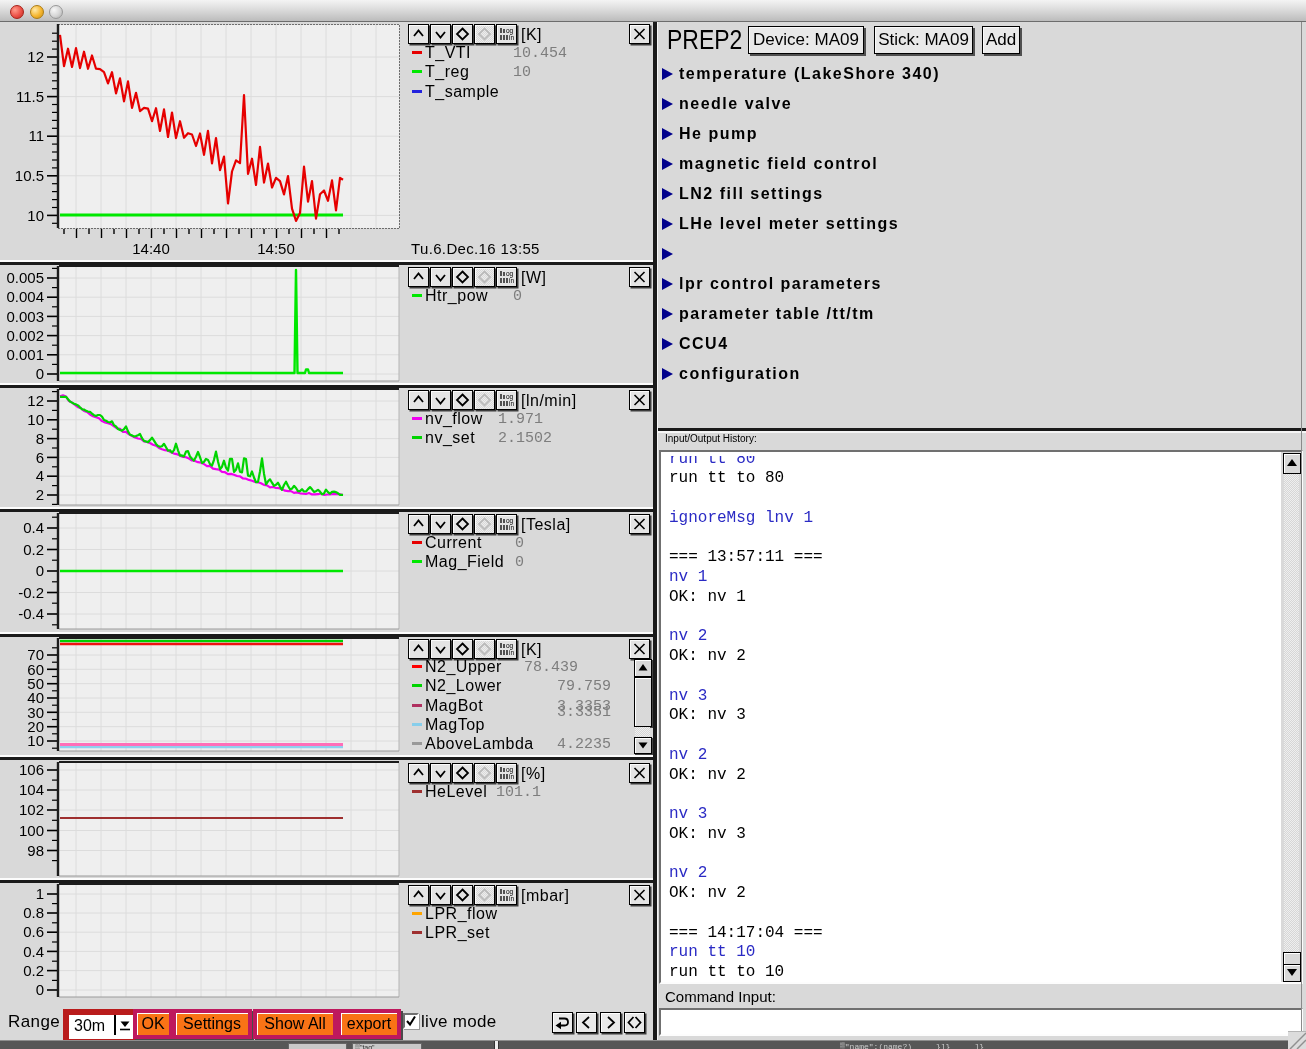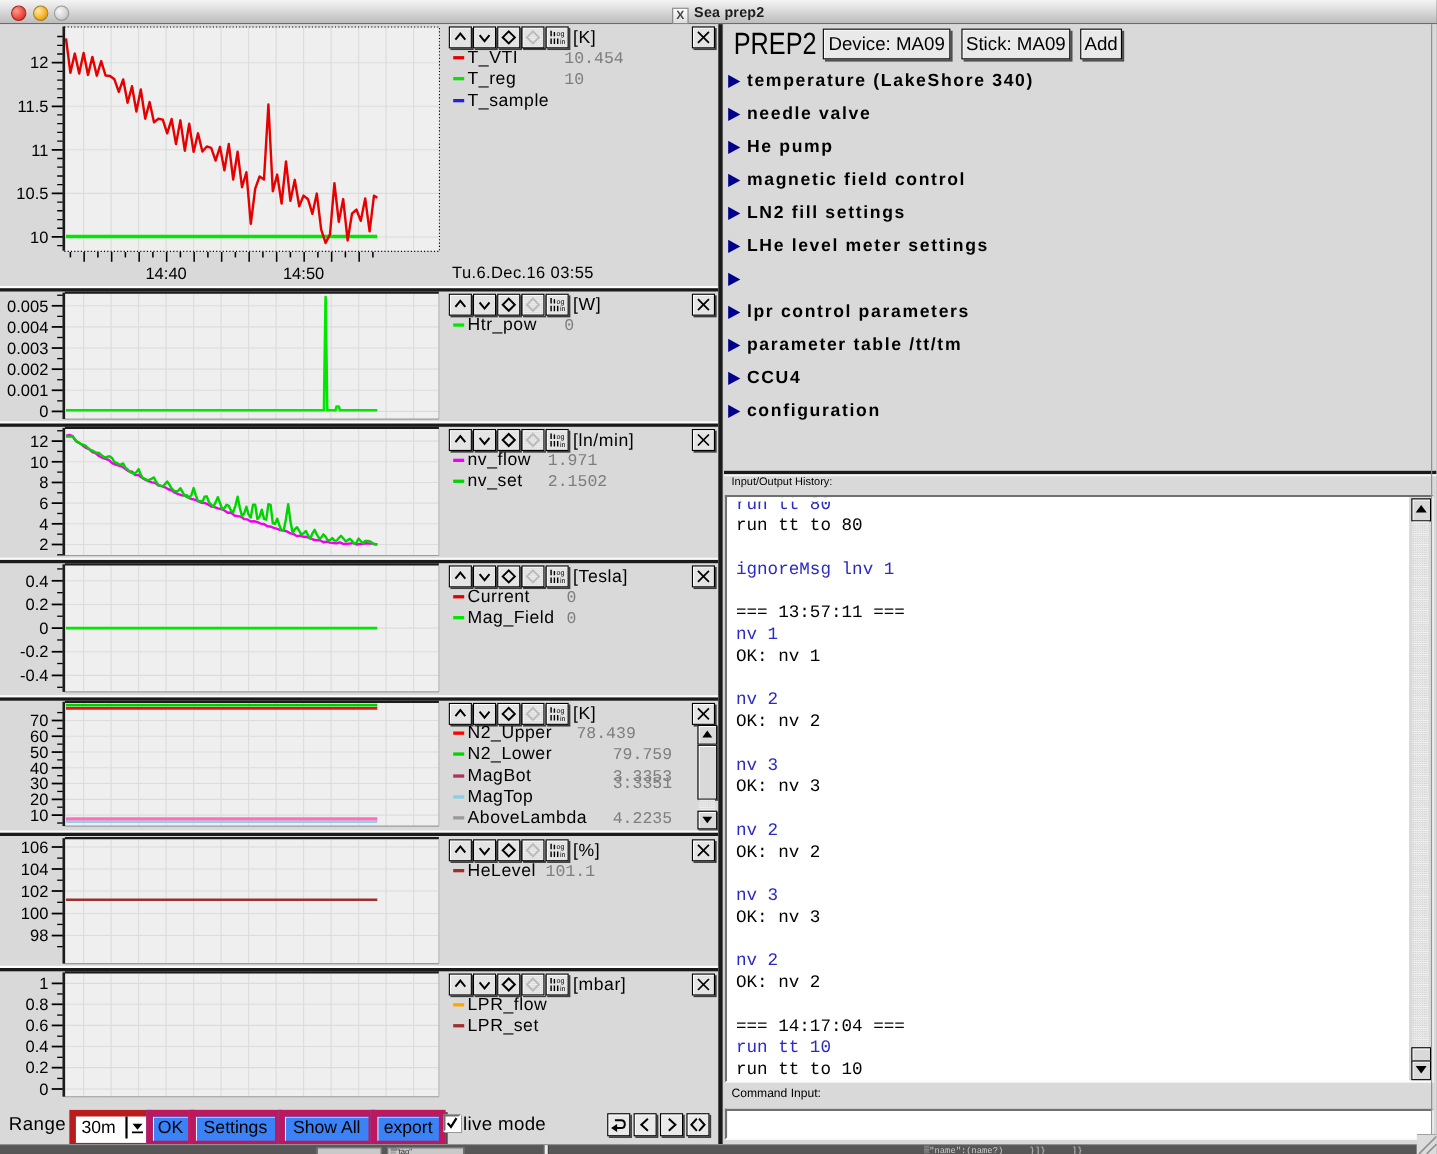--- a/index.html
+++ b/index.html
@@ -11,33 +11,32 @@
 #content{left:0;top:22px;width:1306px;height:1018px;background:#d9d9d9;}
 #leftpane{left:0;top:0;width:653px;height:1018px;background:#d9d9d9;overflow:hidden;}
 #divider{left:653px;top:0;width:4px;height:1018px;background:#1a1a1a;border-right:1px solid #f5f5f5;}
 #rightpane{left:658px;top:0;width:648px;height:1018px;background:#d9d9d9;overflow:hidden;}
 .sep{left:0;width:653px;height:3px;background:#1a1a1a;box-shadow:0 -2px 0 #fcfcfc;}
 .tbtn,.xbtn{width:19px;height:18px;background:#e4e4e4;border:1px solid #000;box-shadow:inset 1px 1px 0 #fbfbfb, 1.5px 1.5px 0 #3c3c3c;}
 .unitlbl{font-size:16px;color:#000;letter-spacing:0.5px;}
 .leg-dash{width:10px;height:3px;}
 .leg-name{font-size:16px;color:#000;letter-spacing:0.5px;}
 .leg-val{font-family:"Liberation Mono",monospace;font-size:15px;color:#7d7d7d;}
-.bbtn{background:#3b82f6;border:6px solid #be185d;box-shadow:inset 1px 1px 0 #fff, 2px 2px 0 #4a4a4a;color:#000;text-align:center;}
+.bbtn{background:#f97316;border:4px solid #be185d;box-shadow:inset 1px 1px 0 #fff, 2px 2px 0 #4a4a4a;color:#000;text-align:center;}
 .tri{width:0;height:0;border-left:11px solid #00008c;border-top:6px solid transparent;border-bottom:6px solid transparent;}
 .litem{font-size:16px;font-weight:bold;color:#000;letter-spacing:1.5px;}
 .rbtn{background:#e9e9e9;border:1px solid #000;box-shadow:inset 1px 1px 0 #fafafa, 2px 2px 0 #505050;color:#000;text-align:center;}
 .conline{position:absolute;left:8px;font-family:"Liberation Mono",monospace;font-size:16px;white-space:pre;color:#000;}
 .blue{color:#2a2ac4;}
 .sunken{border-top:2px solid #707070;border-left:2px solid #707070;border-bottom:2px solid #fdfdfd;border-right:2px solid #fdfdfd;background:#fff;}
 svg{position:absolute;left:0;top:0;}
 svg text{font-family:"Liberation Sans",sans-serif;}
 </style></head>
 <body>
 <div id="titlebar">
-  <div id="titletext" class="abs"><span id="xicon">X</span>Sea prep2</div>
   <div class="abs tl" style="left:10px;background:radial-gradient(circle at 4px 4px,#ff9a8a,#ec5047 55%,#b92b21);border:1px solid #a82018;"></div>
   <div class="abs tl" style="left:30px;background:radial-gradient(circle at 4px 4px,#ffe9a8,#f5b52e 55%,#c78e18);border:1px solid #ad7d14;"></div>
   <div class="abs tl" style="left:49px;background:radial-gradient(circle at 4px 4px,#f7f7f7,#d5d5d5 55%,#aaa);border:1px solid #999;"></div>
 </div>
 <div id="content" class="abs">
   <div id="leftpane" class="abs">
       <svg class="abs" width="653" height="1018" viewBox="0 22 653 1018" style="left:0;top:0">
         <rect x="59" y="25" width="340" height="203" fill="#efefef"></rect>
         <line x1="76" y1="25" x2="76" y2="228" stroke="#dcdcdc" stroke-width="1"></line>
         <line x1="101" y1="25" x2="101" y2="228" stroke="#dcdcdc" stroke-width="1"></line>
@@ -369,21 +368,21 @@
         <line x1="47" y1="970.6" x2="57" y2="970.6" stroke="#000" stroke-width="1.6"></line>
         <text x="44" y="975.8" font-size="15" text-anchor="end" fill="#000">0.2</text>
         <line x1="47" y1="990.0" x2="57" y2="990.0" stroke="#000" stroke-width="1.6"></line>
         <text x="44" y="995.2" font-size="15" text-anchor="end" fill="#000">0</text>
         <line x1="52" y1="903.6" x2="57" y2="903.6" stroke="#000" stroke-width="1.2"></line>
         <line x1="52" y1="922.8" x2="57" y2="922.8" stroke="#000" stroke-width="1.2"></line>
         <line x1="52" y1="942.0" x2="57" y2="942.0" stroke="#000" stroke-width="1.2"></line>
         <line x1="52" y1="961.2" x2="57" y2="961.2" stroke="#000" stroke-width="1.2"></line>
         <line x1="52" y1="980.4" x2="57" y2="980.4" stroke="#000" stroke-width="1.2"></line>
       </svg>
-      <div class="abs" style="left:411px;top:218px;font-size:15px;letter-spacing:0.35px">Tu.6.Dec.16 03:55</div>
+      <div class="abs" style="left:411px;top:218px;font-size:15px;letter-spacing:0.35px">Tu.6.Dec.16 13:55</div>
       <div class="abs sep" style="top:240px"></div>
       <div class="abs sep" style="top:363px"></div>
       <div class="abs sep" style="top:487px"></div>
       <div class="abs sep" style="top:612px"></div>
       <div class="abs sep" style="top:735px"></div>
       <div class="abs sep" style="top:857.5px"></div>
       <div class="abs tbtn" style="left:408px;top:2px">
         <svg width="19" height="18">
           <polyline points="5,11 9.5,5.5 14,11" fill="none" stroke="#000" stroke-width="1.8"></polyline>
         </svg>
@@ -811,21 +810,21 @@
           </div>
  <div class="abs" style="left:3px;top:22px;width:15px;height:478px;background:repeating-conic-gradient(#d6d6d6 0% 25%, #efefef 0% 50%) 0 0/2px 2px;"></div>
  <div class="abs" style="left:2px;top:500px;width:16px;height:12px;background:#d9d9d9;border:1px solid #000;box-shadow:inset 1px 1px 0 #fff;"></div>
  <div class="abs" style="left:2px;top:512px;width:16px;height:16px;background:#d9d9d9;border:1px solid #000;box-shadow:inset 1px 1px 0 #fff;">
             <svg width="16" height="16">
               <polygon points="8,11 13,4 3,4" fill="#000"></polygon>
             </svg>
           </div>
 </div>
 </div>
-      <div class="abs" style="left:7px;top:966px;font-size:11px">Command Input:</div>
+      <div class="abs" style="left:7px;top:966px;font-size:15px">Command Input:</div>
       <div class="abs sunken" style="left:1px;top:986px;width:640px;height:24px;"></div>
     </div>
 </div>
 <div class="abs" style="left:0;top:1040px;width:1306px;height:9px;background:#575757;border-top:1px solid #8e8e8e;box-sizing:border-box;">
     <div class="abs" style="left:288px;top:2px;width:57px;height:7px;background:#c9c9c9;border:1px solid #666"></div>
     <div class="abs" style="left:352px;top:2px;width:68px;height:7px;background:#c9c9c9;border:1px solid #666;color:#333;font-size:7px;line-height:7px;">&nbsp;▒"tag"</div>
     <div class="abs" style="left:494px;top:0;width:3px;height:9px;background:#eee;border-left:1px solid #333;border-right:1px solid #333;"></div>
     <div class="abs" style="left:840px;top:1px;color:#ccc;font-family:'Liberation Mono',monospace;font-size:8px;">▒"name":(name?)&nbsp;&nbsp;&nbsp;&nbsp;&nbsp;}]}&nbsp;&nbsp;&nbsp;&nbsp;&nbsp;]}</div>
     <div class="abs" style="left:1288px;top:0;width:18px;height:9px;background:#ddd;">
       <svg width="18" height="9">

